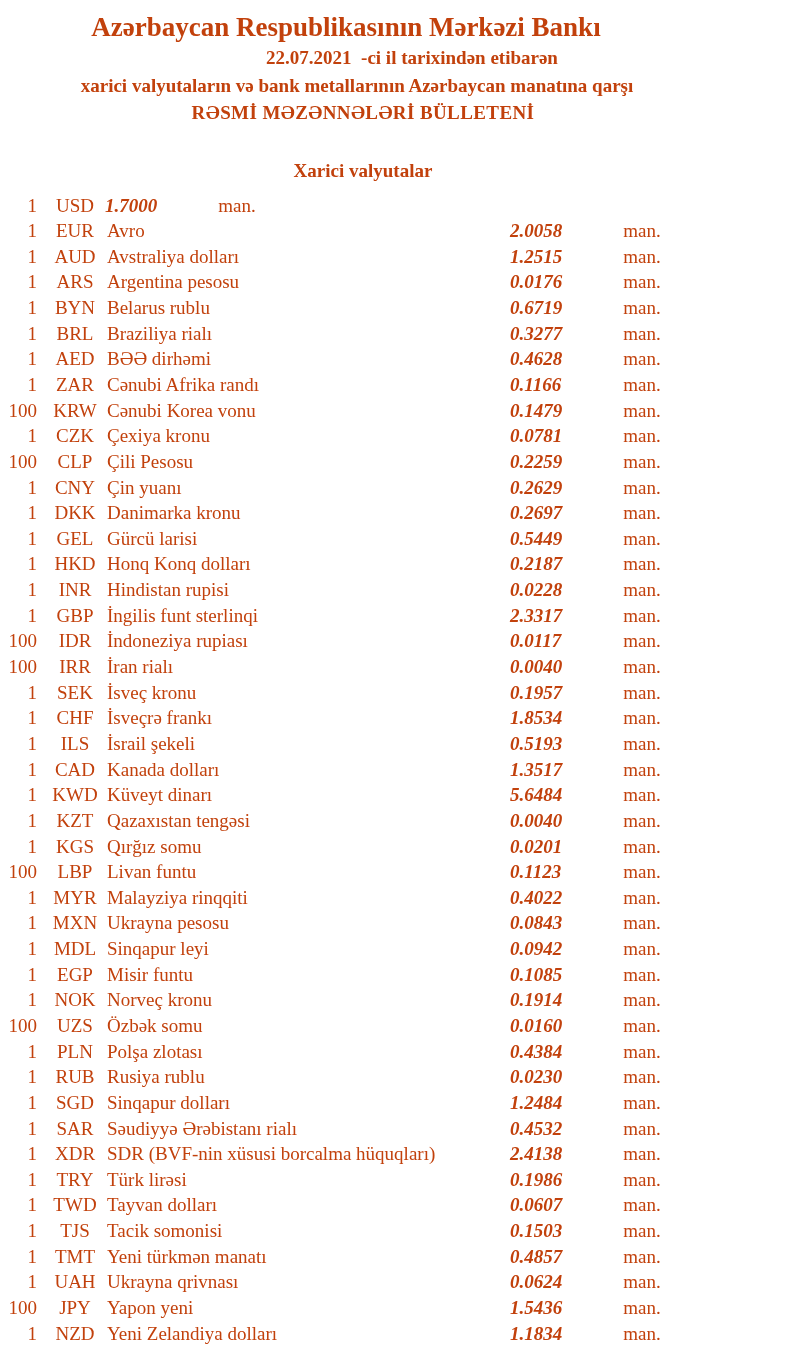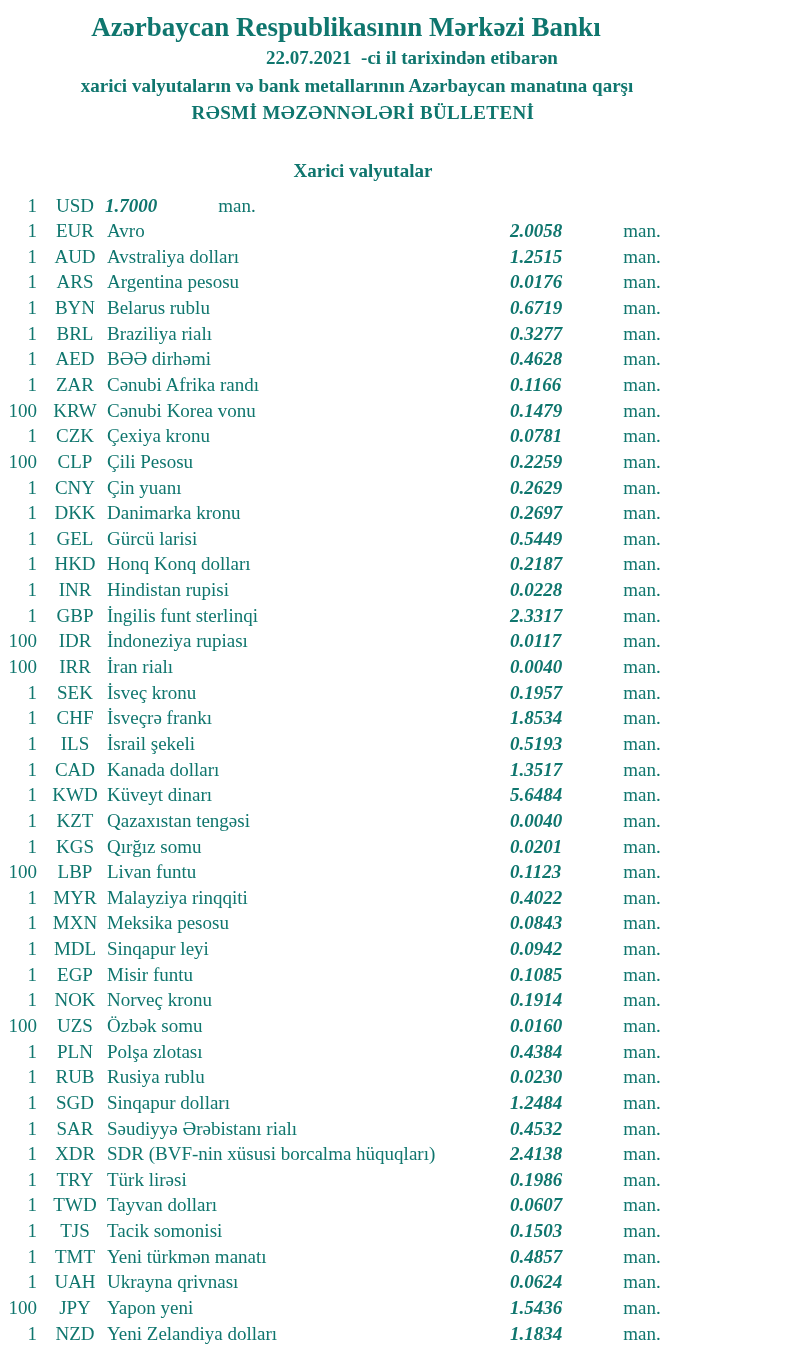--- a/index.html
+++ b/index.html
@@ -5,21 +5,21 @@
   html, body {
     margin: 0;
     padding: 0;
     background: #ffffff;
   }
   .page {
     position: relative;
     width: 692px;
     height: 1348px;
     background: #ffffff;
-    color: #0f766e;
+    color: #c2410c;
     font-family: "Liberation Serif", "DejaVu Serif", serif;
     overflow: hidden;
     box-sizing: border-box;
     padding-top: 10px;
   }
   .hdr-title {
     text-align: center;
     font-weight: bold;
     font-size: 27px;
     line-height: 34px;
@@ -319,21 +319,21 @@
     <span class="cell-qty">1</span>
     <span class="cell-code">MYR</span>
     <span class="cell-name">Malayziya rinqqiti</span>
     <span class="cell-rate">0.4022</span>
     <span class="cell-unit">man.</span>
     <span class="right-margin"></span>
   </div>
       <div class="row">
     <span class="cell-qty">1</span>
     <span class="cell-code">MXN</span>
-    <span class="cell-name">Meksika pesosu</span>
+    <span class="cell-name">Ukrayna pesosu</span>
     <span class="cell-rate">0.0843</span>
     <span class="cell-unit">man.</span>
     <span class="right-margin"></span>
   </div>
       <div class="row">
     <span class="cell-qty">1</span>
     <span class="cell-code">MDL</span>
     <span class="cell-name">Sinqapur leyi</span>
     <span class="cell-rate">0.0942</span>
     <span class="cell-unit">man.</span>

